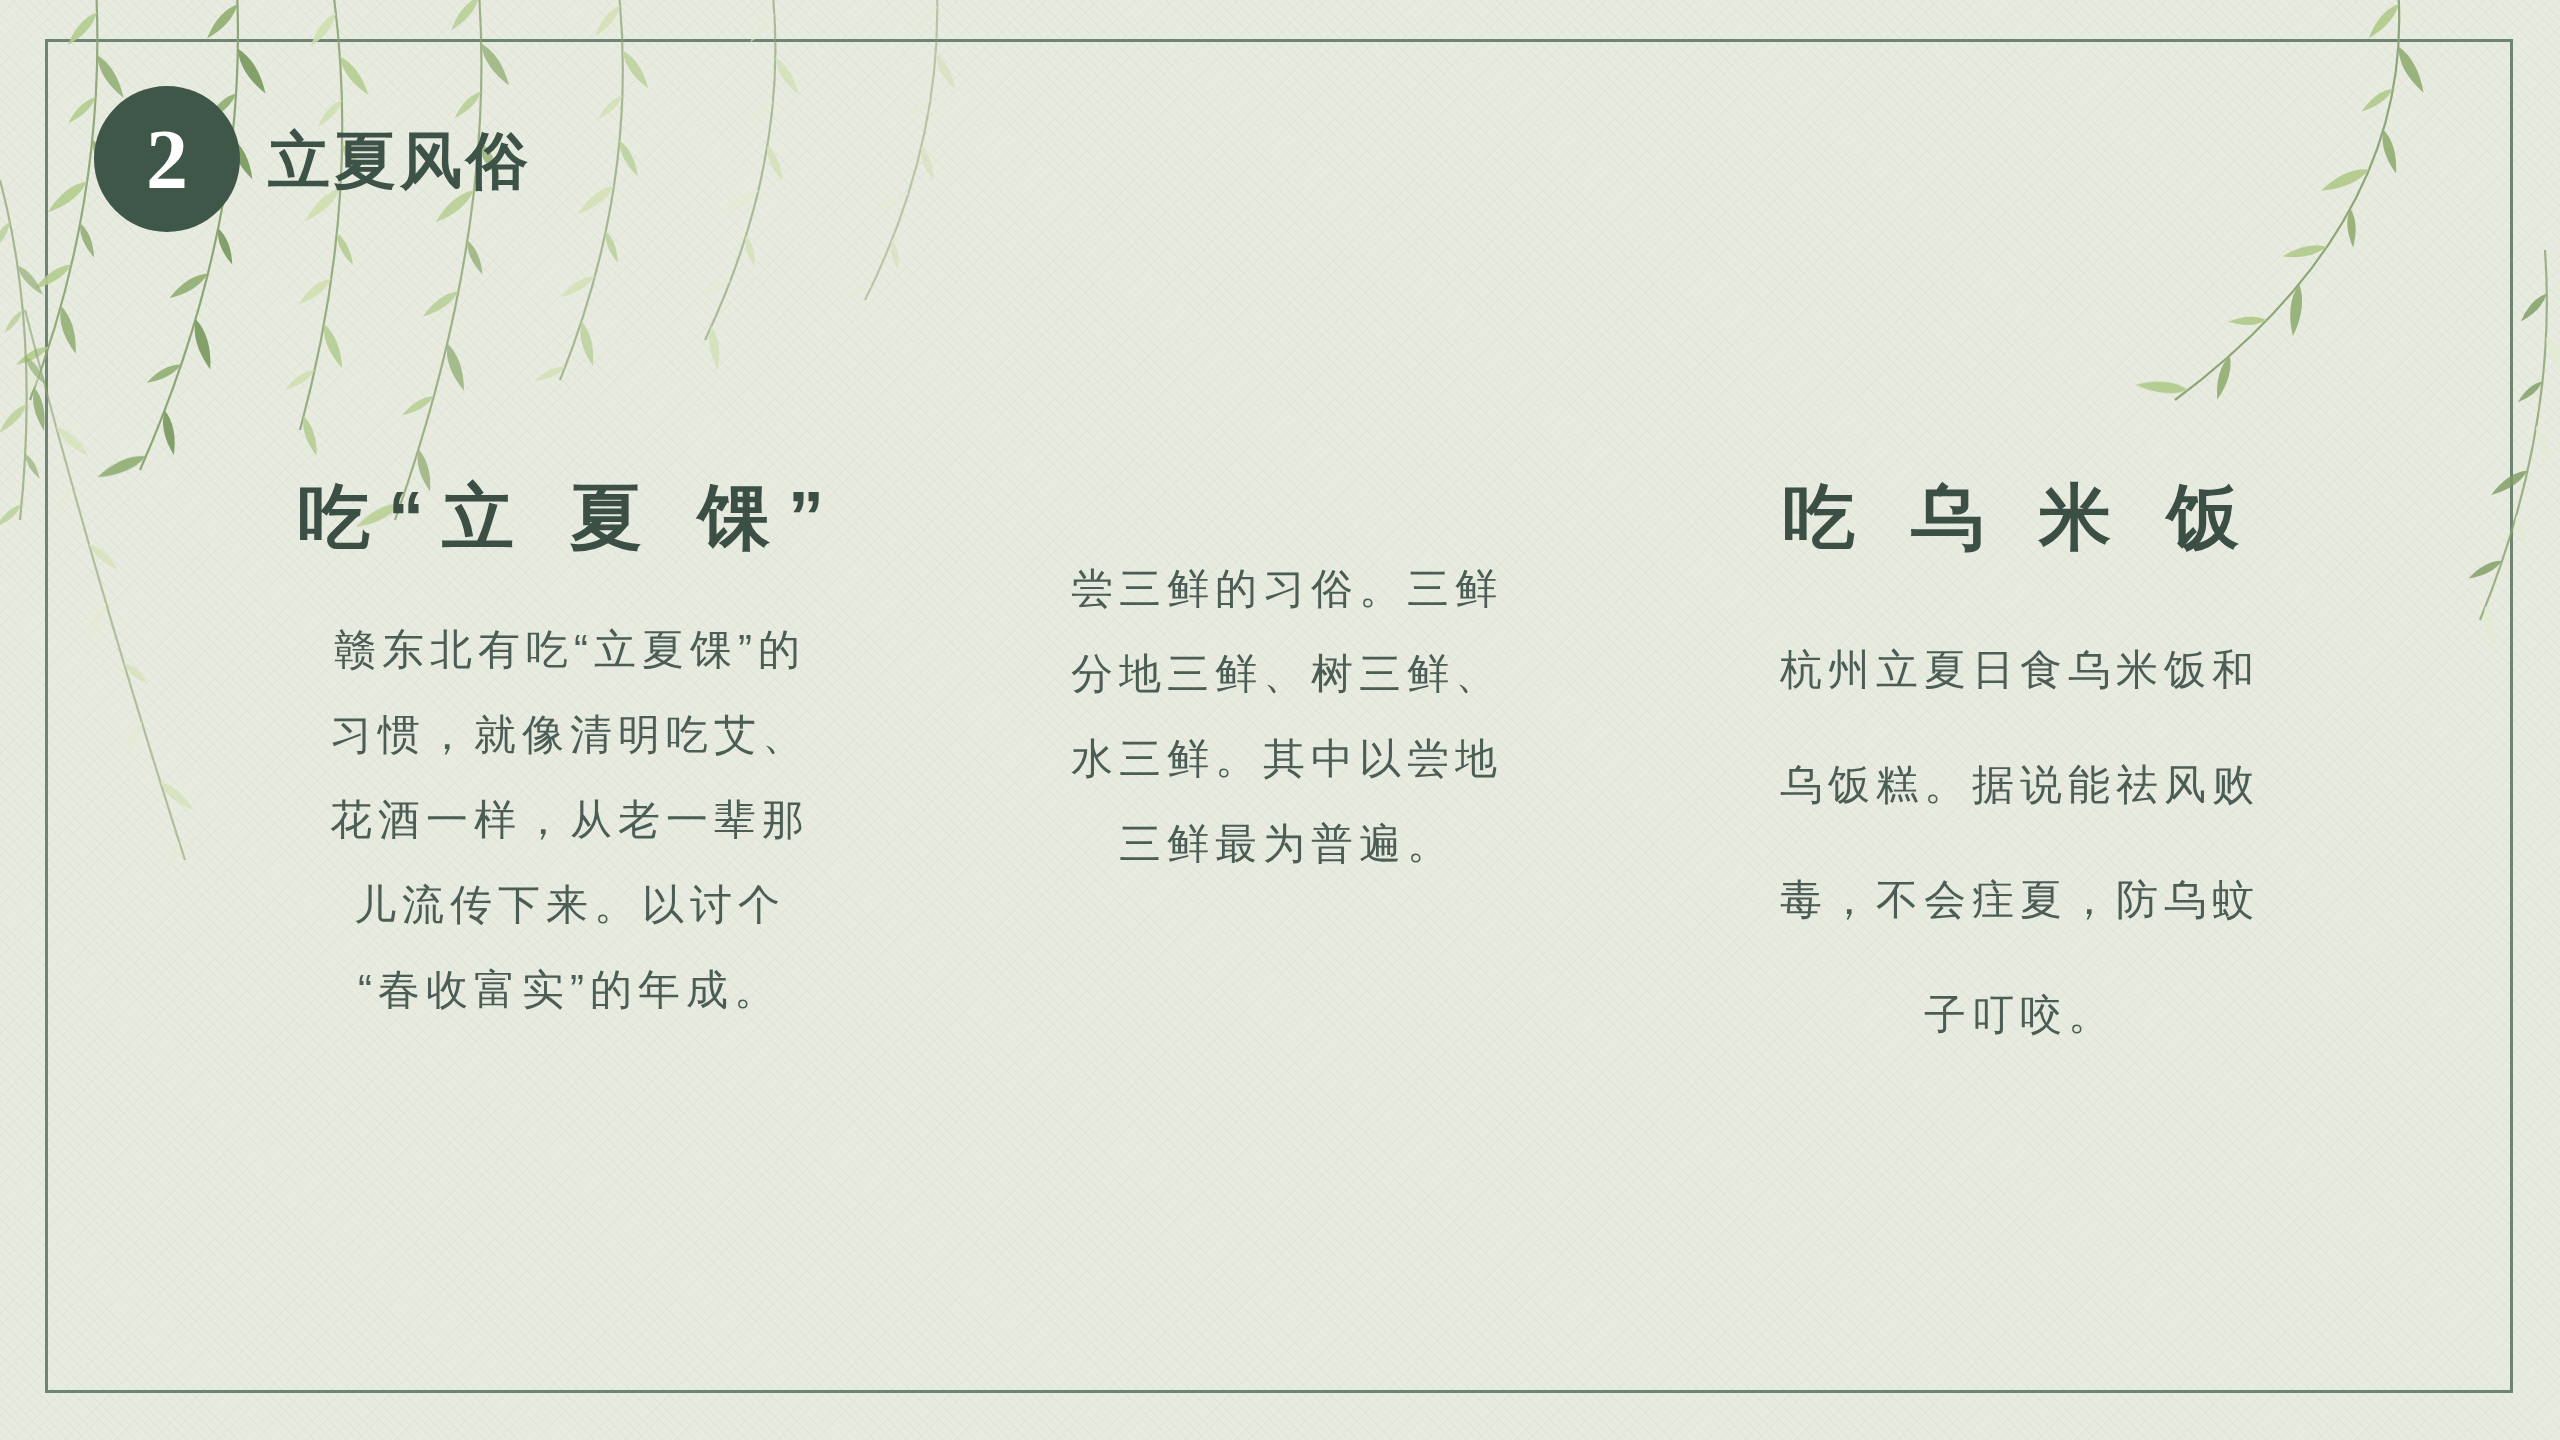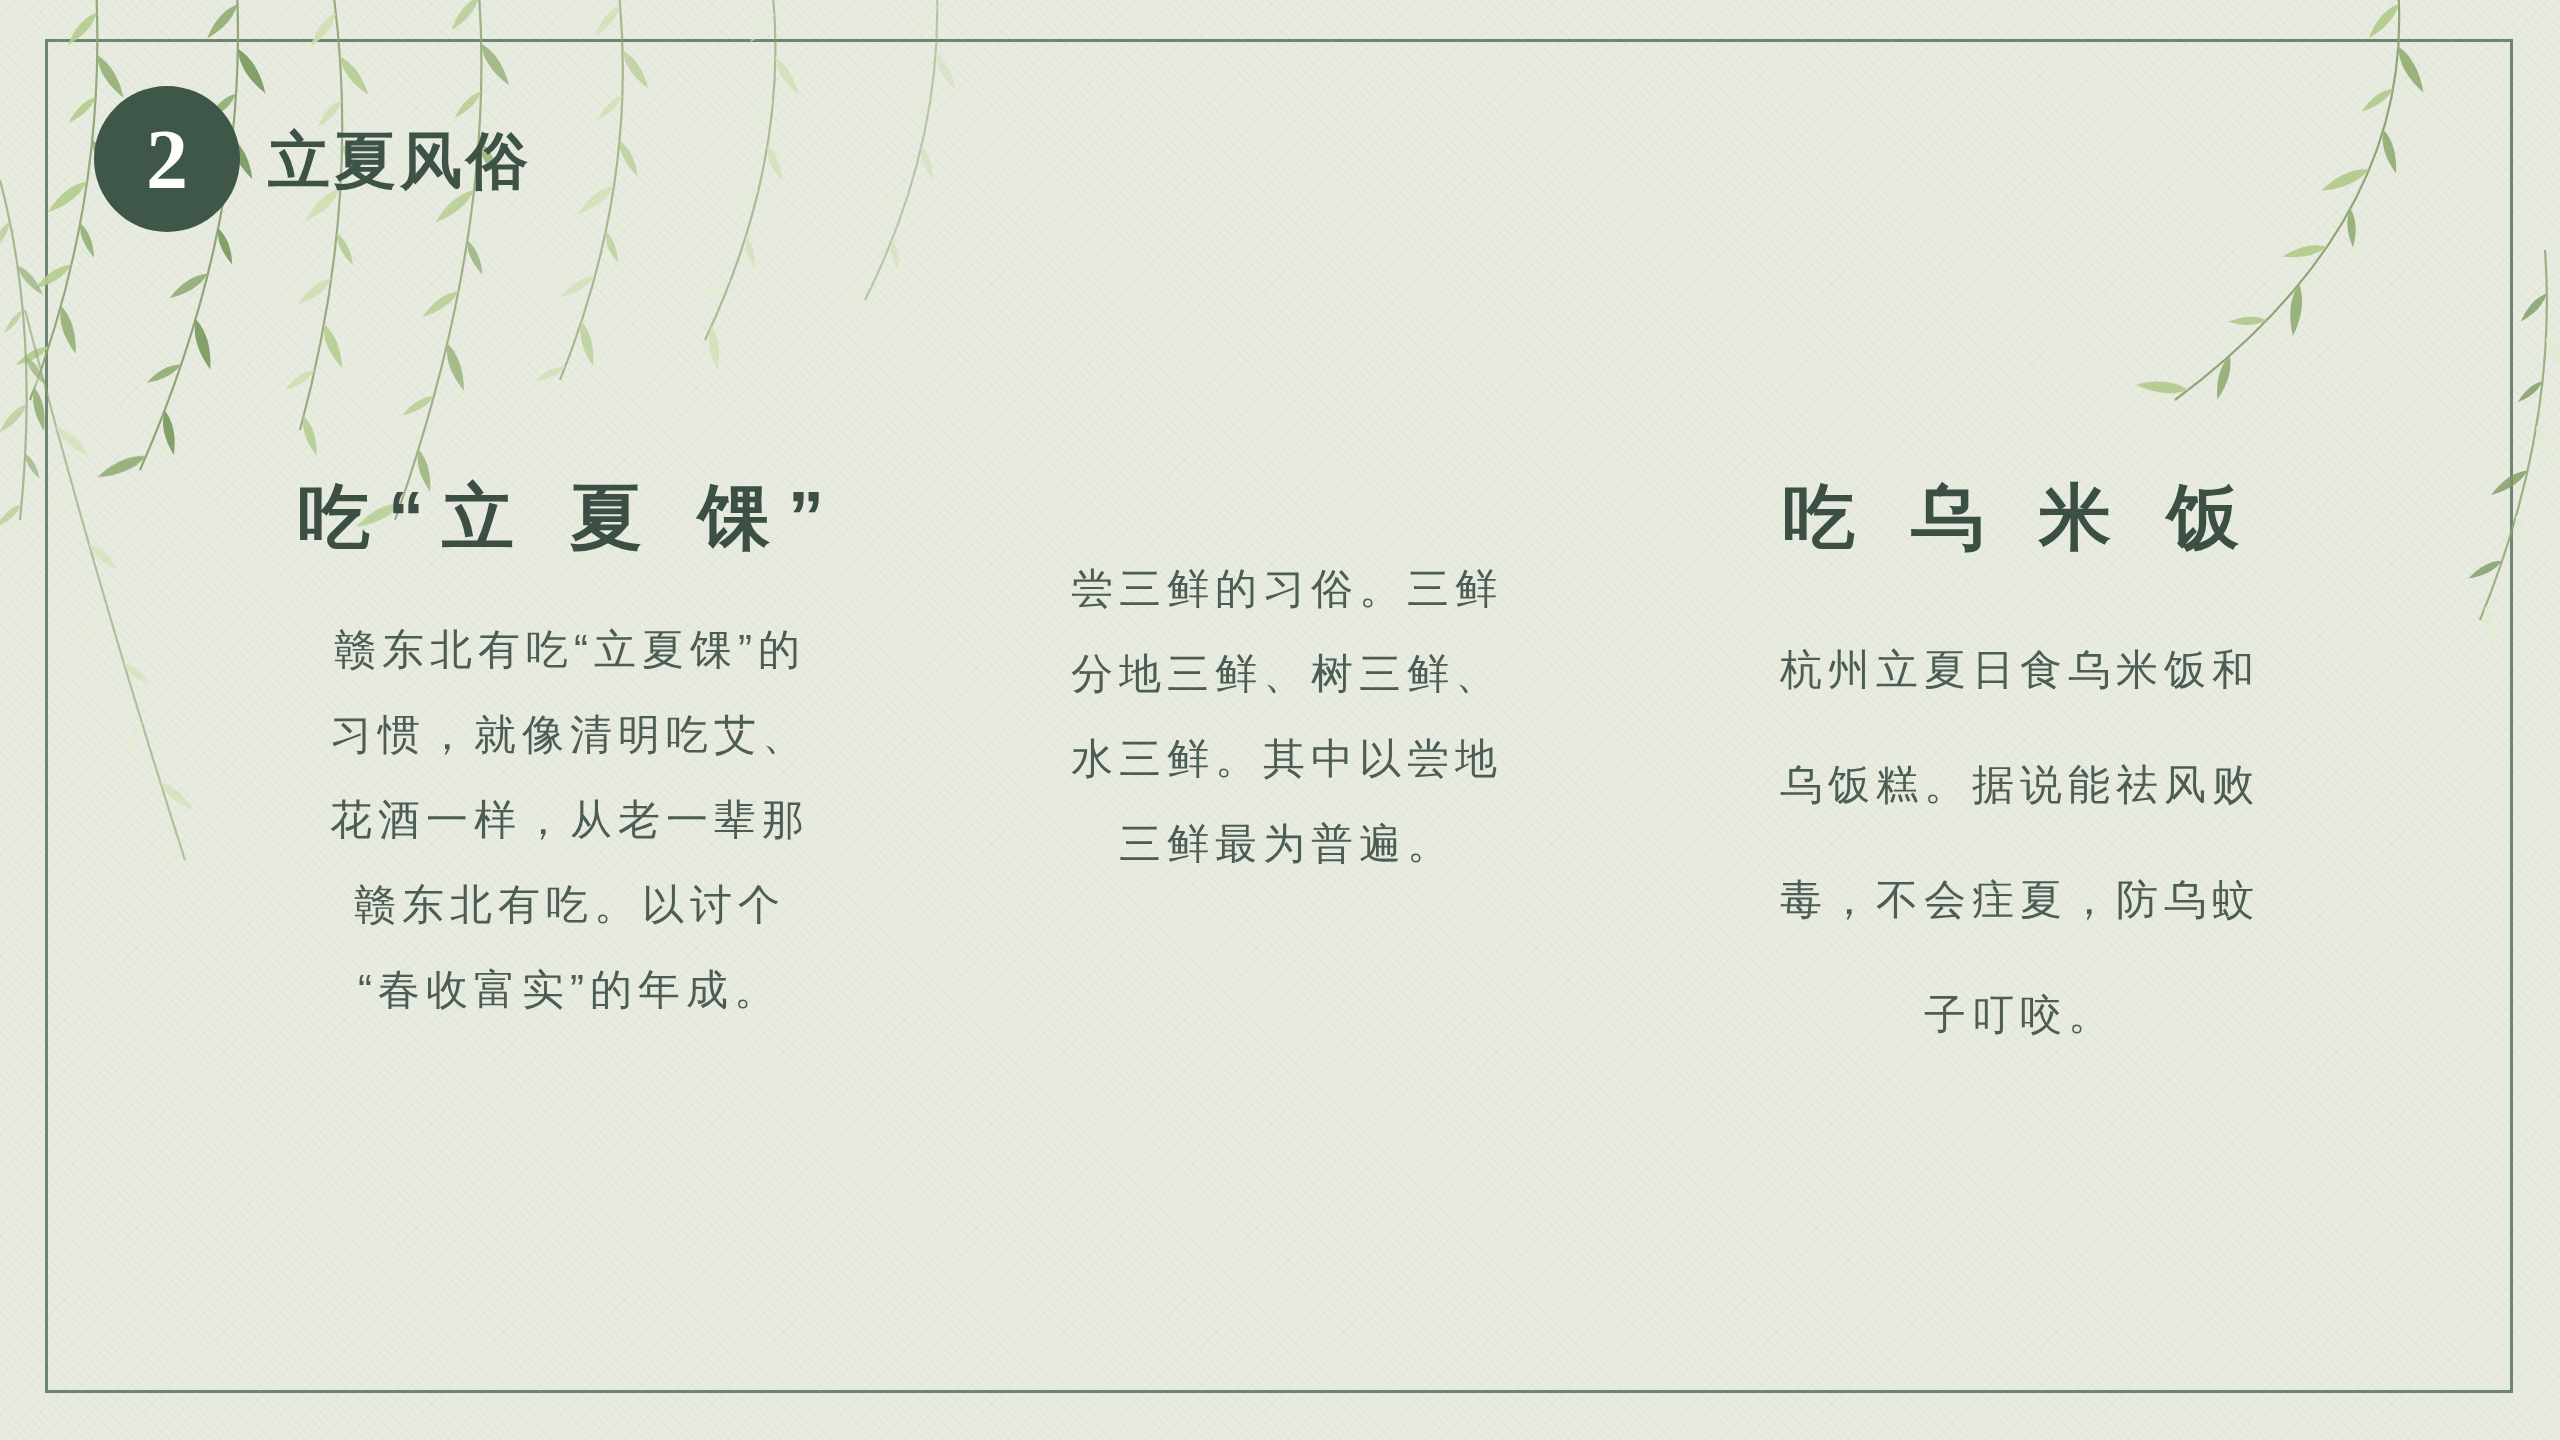--- a/index.html
+++ b/index.html
@@ -208,21 +208,21 @@
   </div>
 
   <div class="title">立夏风俗</div>
 
   <div class="col col-1">
     <div class="col-heading">吃“立 夏 馃”</div>
     <div class="col-body">
       <div class="body-line">赣东北有吃“立夏馃”的</div>
       <div class="body-line">习惯，就像清明吃艾、</div>
       <div class="body-line">花酒一样，从老一辈那</div>
-      <div class="body-line">赣东北有吃。以讨个</div>
+      <div class="body-line">儿流传下来。以讨个</div>
       <div class="body-line">“春收富实”的年成。</div>
     </div>
   </div>
 
   <div class="col col-2">
     <div class="col-body">
       <div class="body-line">尝三鲜的习俗。三鲜</div>
       <div class="body-line">分地三鲜、树三鲜、</div>
       <div class="body-line">水三鲜。其中以尝地</div>
       <div class="body-line">三鲜最为普遍。</div>

